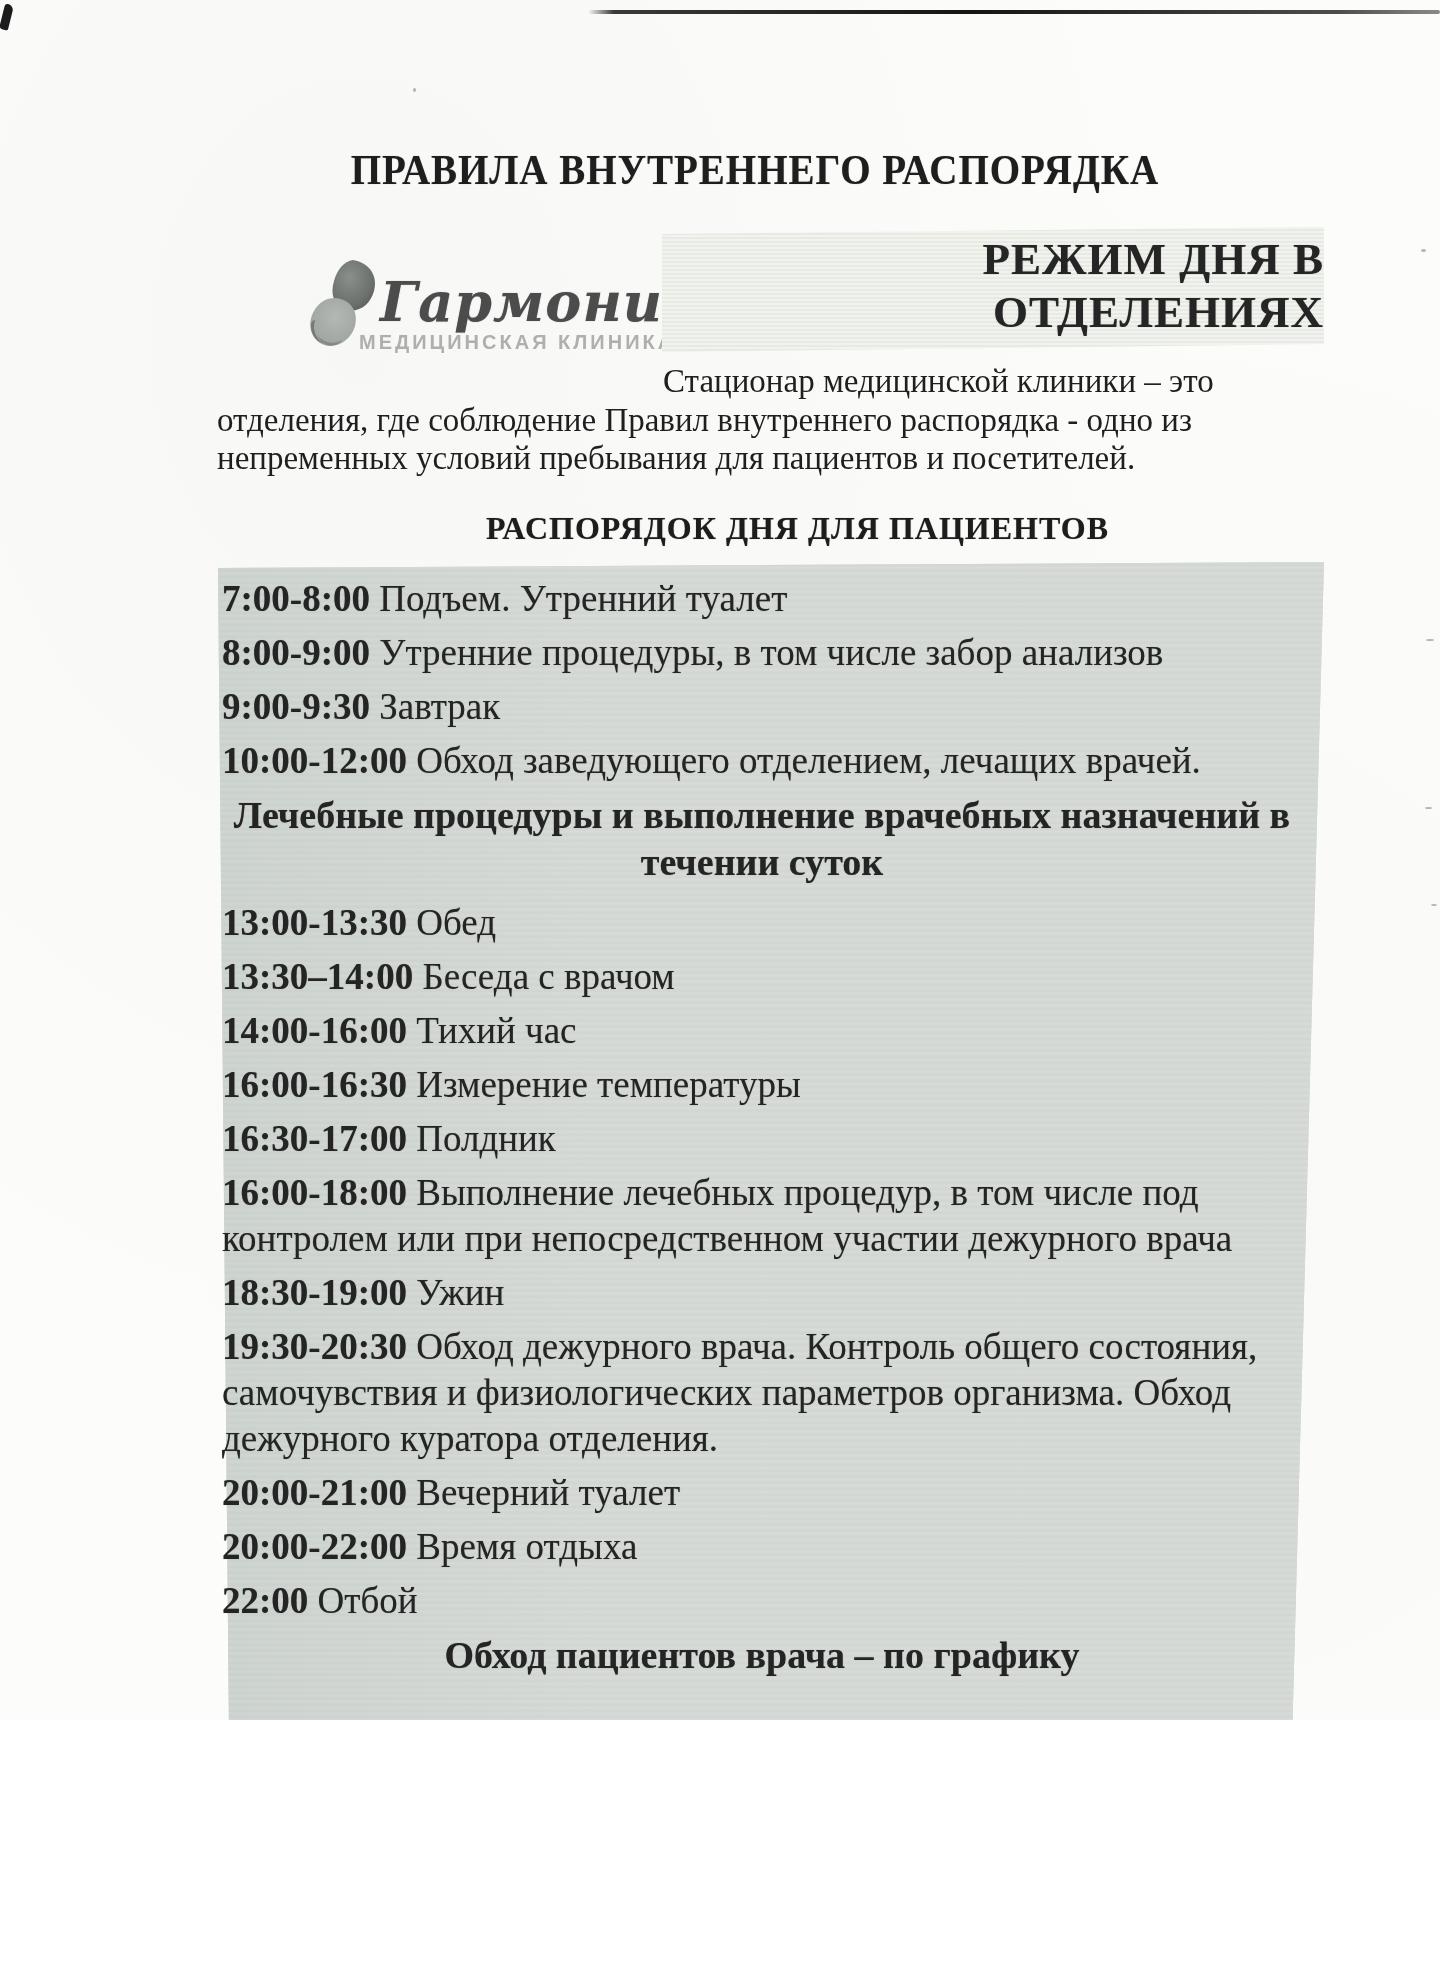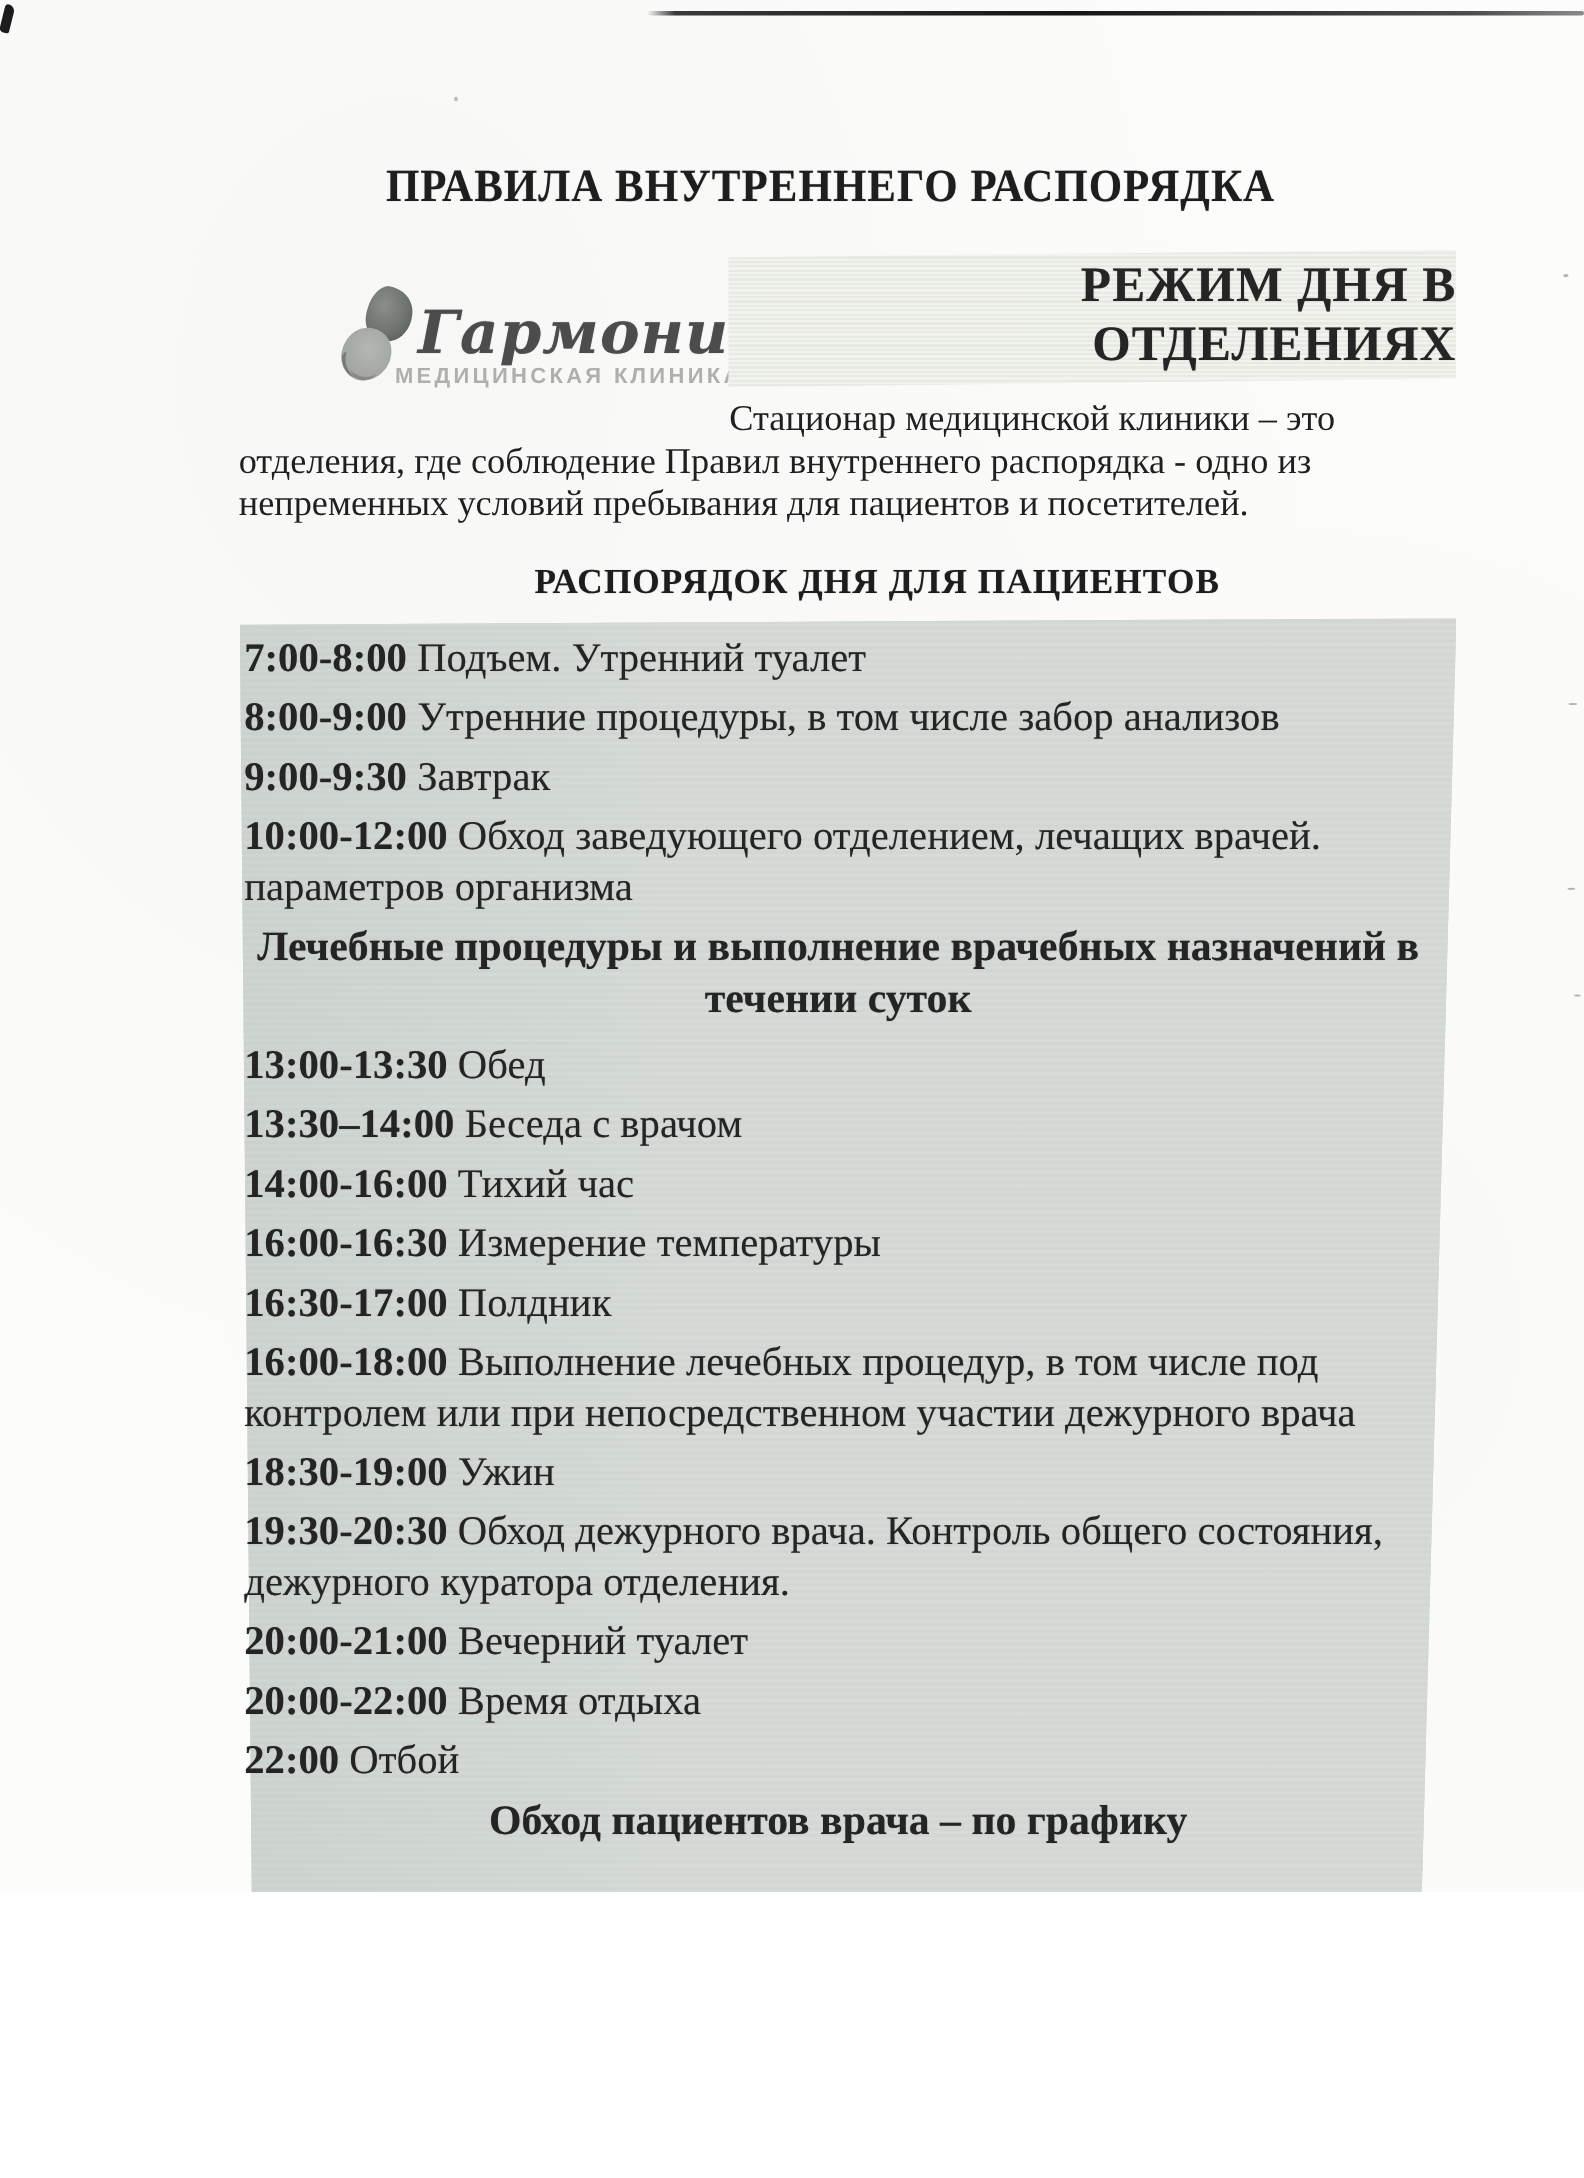--- a/index.html
+++ b/index.html
@@ -130,21 +130,20 @@
         <div class="line"><span class="time">7:00-8:00</span><span>&nbsp;Подъем. Утренний туалет</span></div>
       </div>
       <div class="entry">
         <div class="line"><span class="time">8:00-9:00</span><span>&nbsp;Утренние процедуры, в том числе забор анализов</span></div>
       </div>
       <div class="entry">
         <div class="line"><span class="time">9:00-9:30</span><span>&nbsp;Завтрак</span></div>
       </div>
       <div class="entry">
         <div class="line"><span class="time">10:00-12:00</span><span>&nbsp;Обход заведующего отделением, лечащих врачей.</span></div>
-        <div class="line">параметров организма</div>
       </div>
       <div class="entry-heading">
         <div class="hline">Лечебные процедуры и выполнение врачебных назначений в</div>
         <div class="hline">течении суток</div>
       </div>
       <div class="entry">
         <div class="line"><span class="time">13:00-13:30</span><span>&nbsp;Обед</span></div>
       </div>
       <div class="entry">
         <div class="line"><span class="time">13:30–14:00</span><span>&nbsp;Беседа с врачом</span></div>
@@ -160,20 +159,21 @@
       </div>
       <div class="entry">
         <div class="line"><span class="time">16:00-18:00</span><span>&nbsp;Выполнение лечебных процедур, в том числе под</span></div>
         <div class="line">контролем или при непосредственном участии дежурного врача</div>
       </div>
       <div class="entry">
         <div class="line"><span class="time">18:30-19:00</span><span>&nbsp;Ужин</span></div>
       </div>
       <div class="entry">
         <div class="line"><span class="time">19:30-20:30</span><span>&nbsp;Обход дежурного врача. Контроль общего состояния,</span></div>
+        <div class="line">самочувствия и физиологических параметров организма. Обход</div>
         <div class="line">дежурного куратора отделения.</div>
       </div>
       <div class="entry">
         <div class="line"><span class="time">20:00-21:00</span><span>&nbsp;Вечерний туалет</span></div>
       </div>
       <div class="entry">
         <div class="line"><span class="time">20:00-22:00</span><span>&nbsp;Время отдыха</span></div>
       </div>
       <div class="entry">
         <div class="line"><span class="time">22:00</span><span>&nbsp;Отбой</span></div>

